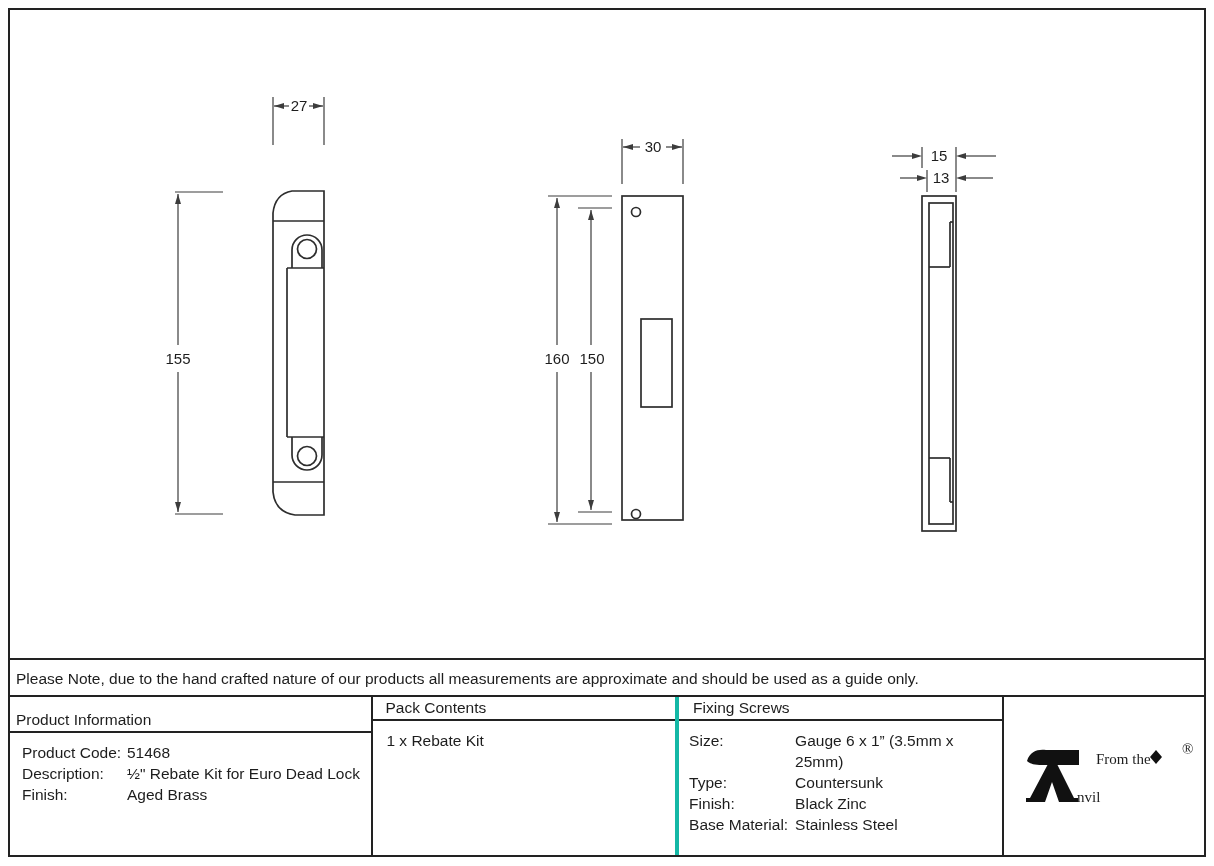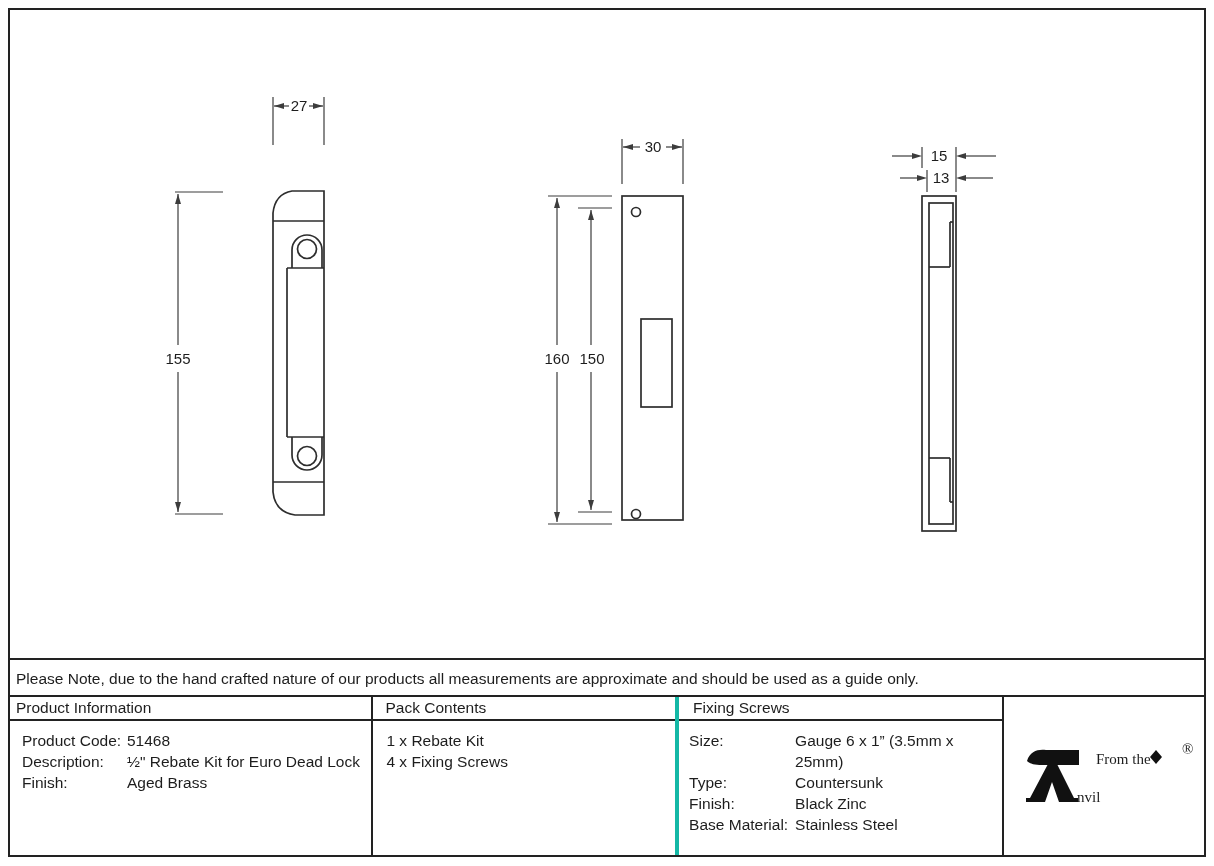--- a/index.html
+++ b/index.html
@@ -3,21 +3,21 @@
 <meta charset="utf-8">
 <style>
   * { margin:0; padding:0; box-sizing:border-box; }
   html,body { width:1214px; height:866px; background:#ffffff; font-family:"Liberation Sans",sans-serif; color:#1d1d1d; }
   .sheet { position:absolute; left:8px; top:8px; width:1198px; height:849px; border:2px solid #222; display:flex; flex-direction:column; background:#fff; }
   .drawing-area { height:648px; position:relative; }
   .drawing-area svg { display:block; }
   .note-row { height:37px; border-top:2px solid #222; display:flex; align-items:center; padding:2px 2px 0 6px; font-size:15.5px; }
   .info-table { flex:1; border-top:2px solid #222; display:flex; }
   .col { display:flex; flex-direction:column; }
-  .col-1 { width:375px; }
+  .col-1 { width:375px;margin-top:12px; }
   .col-2 { width:315px; border-left:2px solid #222; }
   .col-3 { width:339px; border-left:4px solid #14b8a6; }
   .col-logo { flex:1; border-left:2px solid #222; display:flex; align-items:center; justify-content:center; }
   .col-header { height:24px; border-bottom:2px solid #222; display:flex; align-items:center; font-size:15.5px; }
   .col-1 .col-header { padding-left:6px; }
   .col-2 .col-header { padding-left:12px; }
   .col-3 .col-header { padding-left:14px; }
   .col-body { padding-top:9px; font-size:15.5px; line-height:21px; }
   .col-1 .col-body { padding-left:12px; }
   .col-2 .col-body { padding-left:13px; }
@@ -165,21 +165,20 @@
           <span>Finish:</span>
           <span>Aged Brass</span>
         </div>
       </div>
     </div>
 
     <div class="col col-2">
       <div class="col-header">Pack Contents</div>
       <div class="col-body">
         <div>1 x Rebate Kit</div>
-        <div>4 x Fixing Screws</div>
       </div>
     </div>
 
     <div class="col col-3">
       <div class="col-header">Fixing Screws</div>
       <div class="col-body">
         <div class="kv">
           <span>Size:</span>
           <span>Gauge 6 x 1” (3.5mm x 25mm)</span>
         </div>

